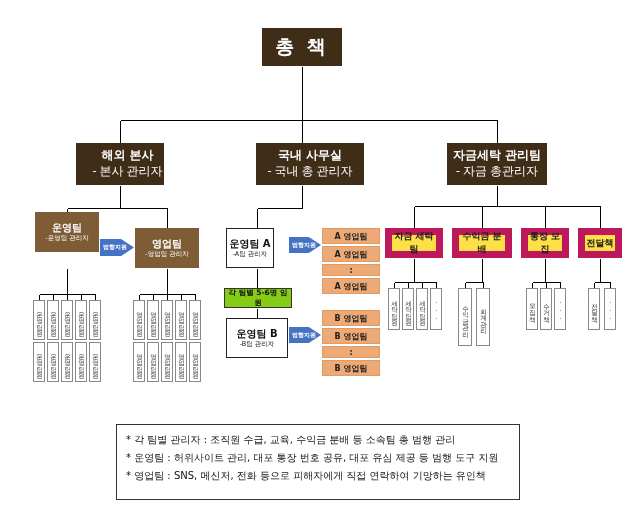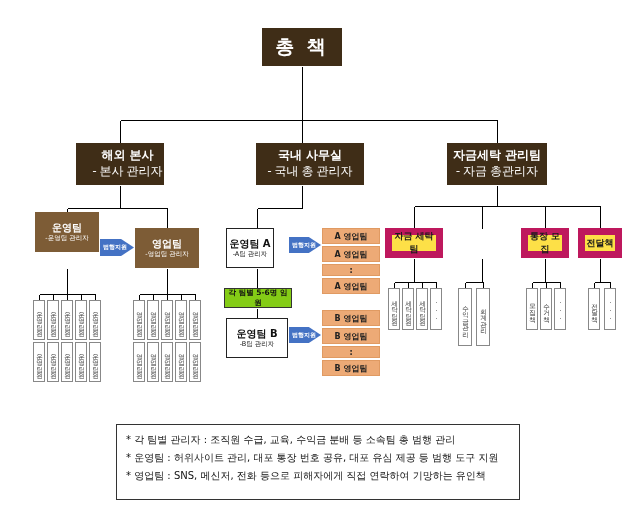--- a/index.html
+++ b/index.html
@@ -140,20 +140,23 @@
   <div class="box peach" style="left:322px;top:346px;width:58px;height:12px;">
     <span class="stack-label">:</span>
   </div>
   <div class="box peach" style="left:322px;top:360px;width:58px;height:16px;">
     <span class="stack-label">B 영업팀</span>
   </div>
 
   <div class="box tan" style="left:385px;top:228px;width:58px;height:30px;">
     <span class="tan-label">자금 세탁팀</span>
   </div>
+  <div class="box tan" style="left:452px;top:228px;width:60px;height:30px;">
+    <span class="tan-label">수익금 분배</span>
+  </div>
   <div class="box tan" style="left:521px;top:228px;width:48px;height:30px;">
     <span class="tan-label">통장 모집</span>
   </div>
   <div class="box tan" style="left:578px;top:228px;width:44px;height:30px;">
     <span class="tan-label">전달책</span>
   </div>
 
   <div class="vbox" style="left:388px;top:288px;width:12px;height:42px;">세탁팀원</div>
   <div class="vbox" style="left:402px;top:288px;width:12px;height:42px;">세탁팀원</div>
   <div class="vbox" style="left:416px;top:288px;width:12px;height:42px;">세탁팀원</div>

